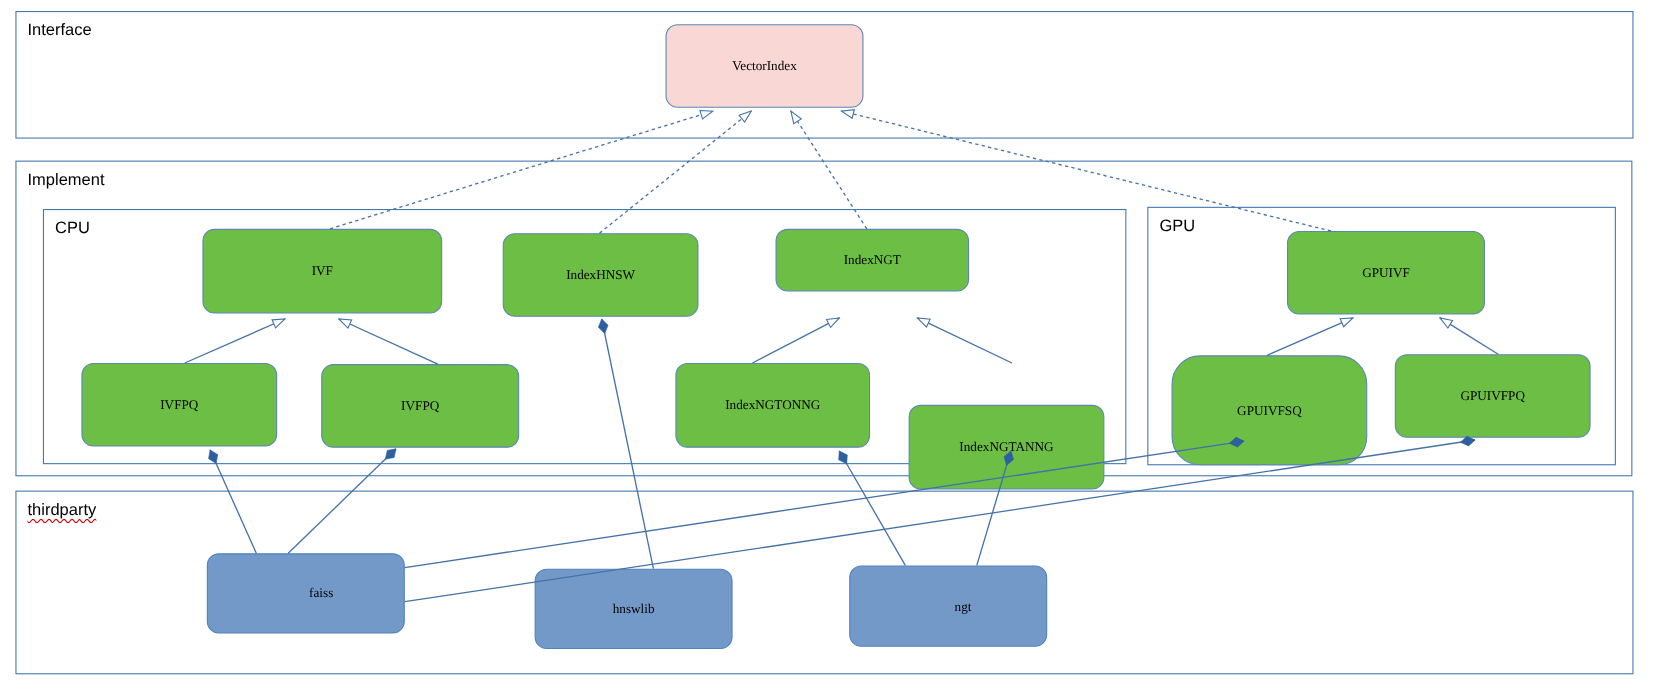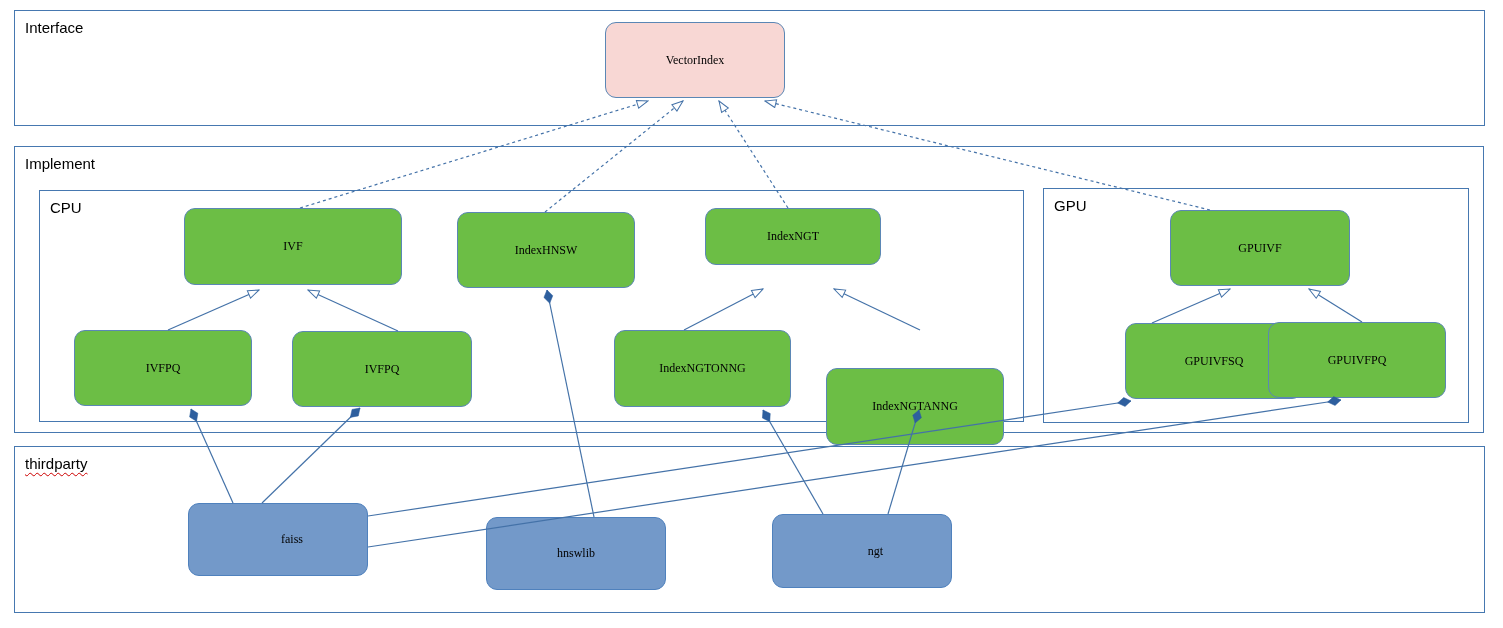--- a/index.html
+++ b/index.html
@@ -109,21 +109,21 @@
   </div>
 
   <div class="node node-green" style="left:614px;top:330px;width:177px;height:77px;">
     <span>IndexNGTONNG</span>
   </div>
 
   <div class="node node-green" style="left:826px;top:344px;width:178px;height:77px;margin-top:24px;">
     <span>IndexNGTANNG</span>
   </div>
 
-  <div class="node node-green" style="left:1125px;top:323px;width:178px;height:76px;">
+  <div class="node node-green" style="left:1065px;top:323px;width:178px;height:100px;border-radius:26px;">
     <span>GPUIVFSQ</span>
   </div>
 
   <div class="node node-green" style="left:1268px;top:322px;width:178px;height:76px;">
     <span>GPUIVFPQ</span>
   </div>
 
   <div class="node node-blue" style="left:188px;top:503px;width:180px;height:73px;padding-left:28px;">
     <span>faiss</span>
   </div>

